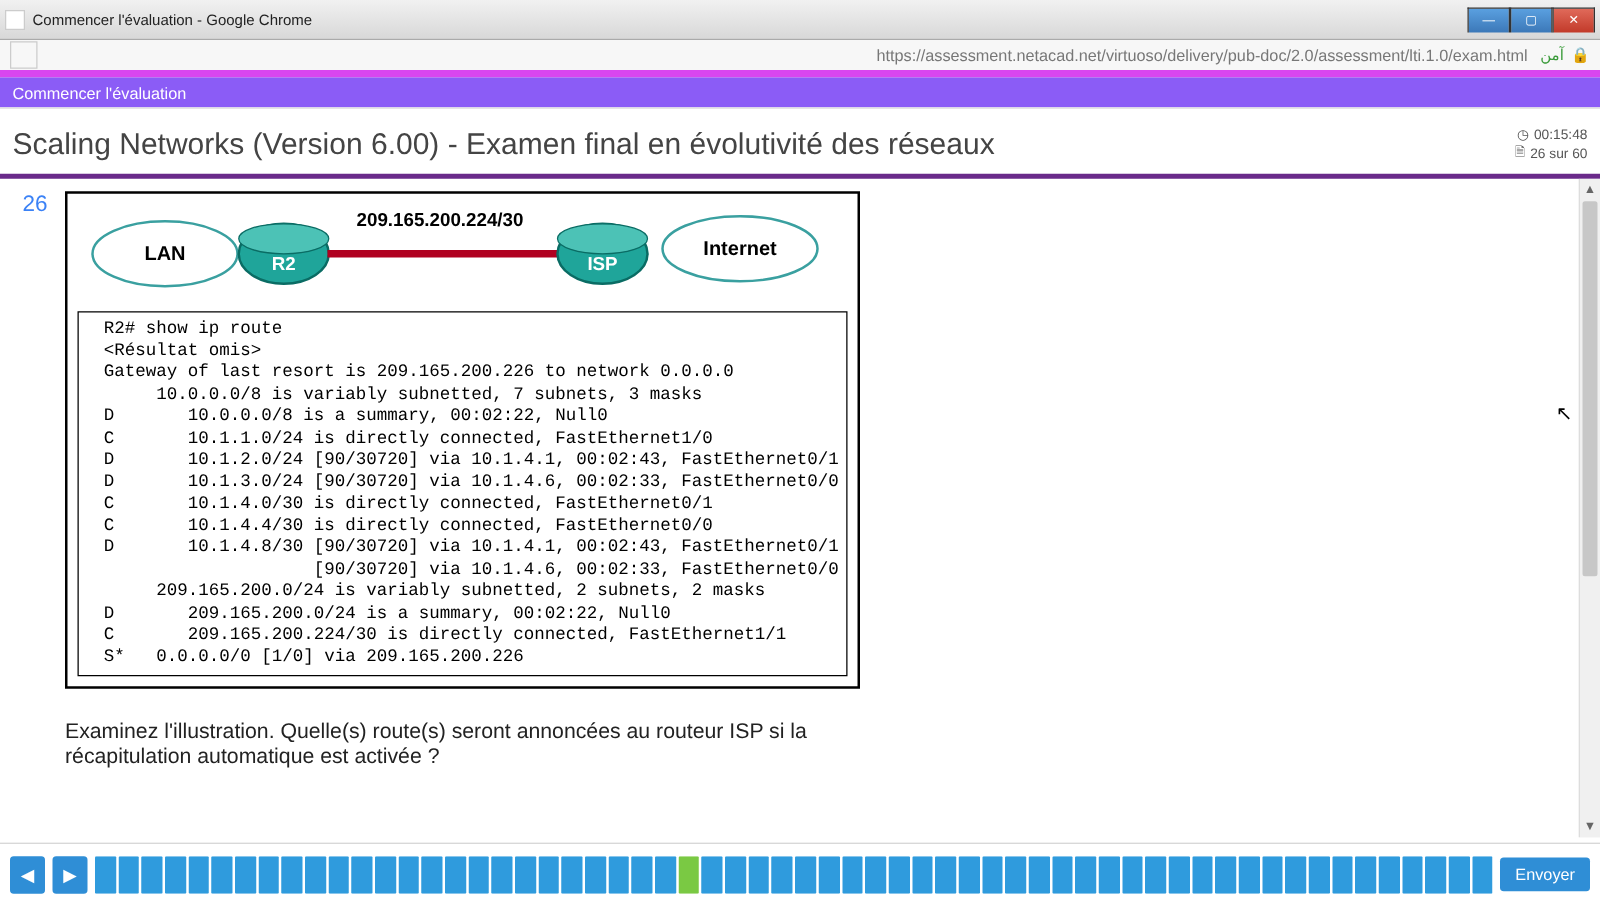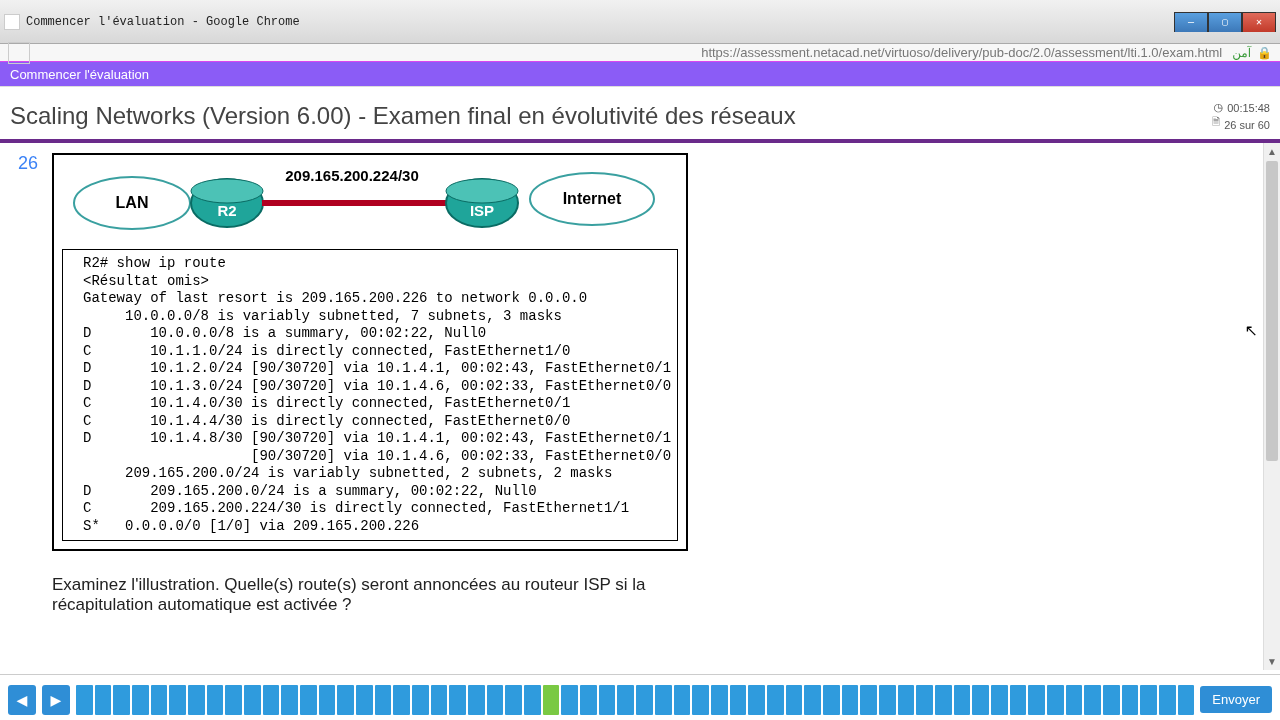--- a/index.html
+++ b/index.html
@@ -1,33 +1,33 @@
 <!DOCTYPE html>
 <html><head>
 <meta charset="utf-8">
 <style>
   * { box-sizing: border-box; margin: 0; padding: 0; }
   body { font-family: "Segoe UI", Tahoma, sans-serif; background: #e8e8e8; width:1280px; height:720px; overflow:hidden; }
-  .titlebar { height:44px; background: linear-gradient(to bottom,#f1f1f1,#d8d8d8); border-bottom:1px solid #aaa; display:flex; align-items:center; padding:0 4px; font-size:12px; color:#222;font-family:Liberation Mono, monospace; }
+  .titlebar { height:32px; background: linear-gradient(to bottom,#f1f1f1,#d8d8d8); border-bottom:1px solid #aaa; display:flex; align-items:center; padding:0 4px; font-size:12px; color:#222; }
   .titlebar .fav { width:16px; height:16px; margin-right:6px; display:inline-block; background:#fff; border:1px solid #ccc; }
   .titlebar .title { flex:1; }
   .winbtns { display:flex; gap:0; }
   .winbtn { width:34px; height:20px; display:flex; align-items:center; justify-content:center; font-size:10px; color:#fff; border:1px solid #333; border-bottom:none; }
   .winbtn.min,.winbtn.max{ background:linear-gradient(to bottom,#5aa0e0,#3c78b8); }
   .winbtn.close{ background:linear-gradient(to bottom,#e06a5a,#c23a2a); }
-  .urlbar { height:18px; background:#f7f7f7; border-bottom:1px solid #d946ef; display:flex; align-items:center; padding:0 8px; font-size:13px; color:#666; }
+  .urlbar { height:30px; background:#f7f7f7; border-bottom:6px solid #d946ef; display:flex; align-items:center; padding:0 8px; font-size:13px; color:#666; }
   .urlbar .left { width:22px; height:22px; border:1px solid #ccc; margin-right:auto; }
   .urlbar .url { color:#777; padding-right:10px;}
   .urlbar .lock { color:#3a9b3a; margin-left:6px; font-size:12px;}
   .tabbar { background:#8b5cf6; color:#fff; font-size:13px; height:24px; display:flex; align-items:center; padding:0 10px; }
   .page { background:#fff; position:relative; height:calc(720px - 28px - 30px - 24px - 50px); border-top:1px solid #ddd;}
   .header-row { display:flex; align-items:center; padding:14px 10px 8px 10px; border-bottom:4px solid #6a2a8a;gap:12px;}
   .exam-title { font-size:24px; font-weight:300; color:#444; flex:1;}
   .meta { text-align:right; font-size:11px; color:#555; }
-  .meta div { display:flex; align-items:flex-end; justify-content:flex-end; gap:4px;}
+  .meta div { display:flex; align-items:center; justify-content:flex-end; gap:4px;}
   .content { padding:10px 18px; position:relative; height:calc(100% - 60px); overflow:hidden;}
   .qnum { position:absolute; left:18px; top:10px; font-size:18px; color:#3b82f6;}
   .exhibit { margin-left:34px; width:636px; border:2px solid #000; background:#fff;}
   .topo { padding:6px 8px; }
   .topo svg { display:block; }
   .cli { margin:2px 8px 8px 8px; border:1px solid #000; padding:5px 20px; font-family:"Courier New",monospace; font-size:14px; line-height:1.25; white-space:pre; }
   .qtext { margin-left:34px; margin-top:24px; font-size:17px; color:#222; max-width:640px;}
   .scroll { position:absolute; right:0; top:0; bottom:0; width:17px; background:#f0f0f0; border-left:1px solid #ddd;}
   .scroll .up,.scroll .dn{height:17px; display:flex;align-items:center;justify-content:center; color:#666; font-size:10px; background:#f0f0f0;}
   .scroll .thumb{ position:absolute; top:18px; height:300px; left:2px; right:2px; background:#c7c7c7; border-radius:2px;}

